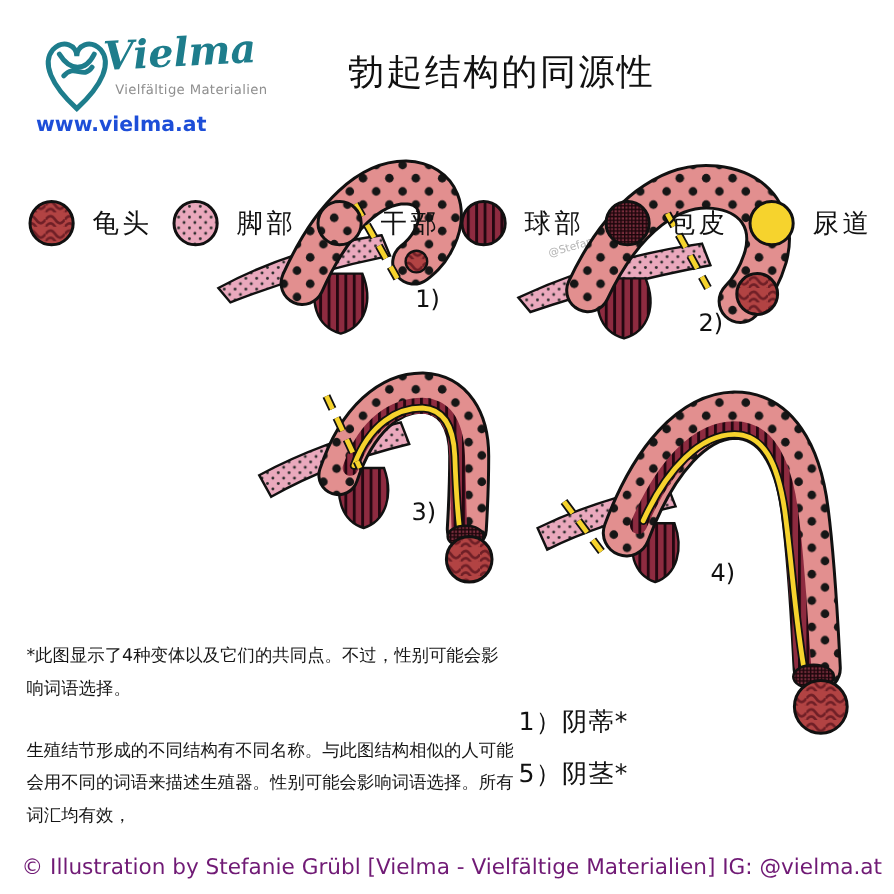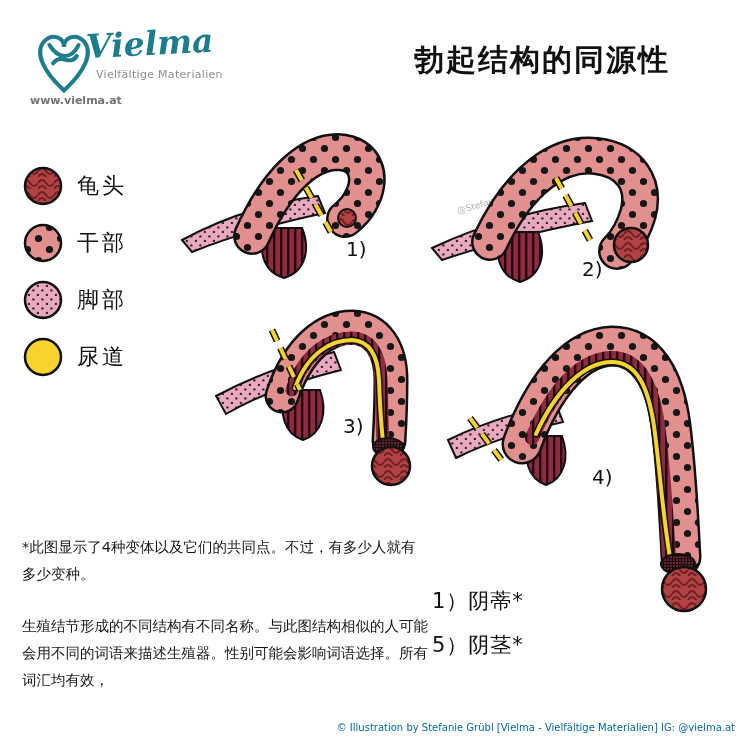--- a/index.html
+++ b/index.html
@@ -3,36 +3,36 @@
 <meta charset="utf-8">
 <style>
   html,body{margin:0;padding:0;background:#fff;}
   .page{position:relative;width:745px;height:745px;background:#ffffff;overflow:hidden;
         font-family:"DejaVu Sans","Liberation Sans",sans-serif;color:#111;}
   .abs{position:absolute;}
   
   .brand-script{left:86px;top:24px;font-family:"DejaVu Serif","Liberation Serif",serif;
       font-style:italic;font-weight:700;font-size:33px;color:#1e7d8c;transform:rotate(-3deg);}
   .brand-tagline{left:96px;top:68px;font-size:11px;color:#8f8f8f;letter-spacing:.3px;text-align:center;}
-  .brand-url{left:30px;top:94px;font-size:11px;font-weight:600;color:#737373;}
+  .brand-url{left:30px;top:94px;font-size:17px;font-weight:600;color:#1d4ed8;}
   
-  .page-title{left:290px;top:40px;width:380px;text-align:right;font-size:30px;
-      font-weight:700;letter-spacing:2px;}
+  .page-title{left:290px;top:40px;width:380px;text-align:left;font-size:30px;
+      font-weight:400;letter-spacing:2px;}
   
-  .legend{left:22px;top:165px;display:flex;flex-direction:column;gap:15px;}
+  .legend{left:22px;top:165px;display:flex;flex-direction:row;gap:15px;}
   .legend-item{display:flex;align-items:center;gap:13px;}
   .legend-label{font-size:22px;letter-spacing:3px;}
   
   .note{left:22px;width:404px;font-size:14.5px;line-height:1.85;color:#161616;}
   .note-1{top:534px;}
   .note-2{top:613px;width:414px;}
   
   .variant-list{left:432px;top:580px;font-size:21px;line-height:2.08;letter-spacing:1px;}
   
-  .credit{right:10px;bottom:12px;font-size:10px;color:#0369a1;}
+  .credit{right:10px;bottom:12px;font-size:18px;color:#701a75;}
   .fig-svg{left:0;top:0;pointer-events:none;}
   svg text{font-family:"DejaVu Sans","Liberation Sans",sans-serif;}
 </style>
 </head>
 <body>
 
 <svg width="0" height="0" style="position:absolute" aria-hidden="true">
   <defs>
     <pattern id="pat-glans" width="16" height="12" patternUnits="userSpaceOnUse">
       <rect width="16" height="12" fill="#b24343"></rect>
@@ -136,43 +136,55 @@
 
     <div class="legend-item">
       <svg width="42" height="42">
         <circle cx="21" cy="21" r="18" fill="url(#pat-glans)" stroke="#111" stroke-width="2.5"></circle>
       </svg>
       <span class="legend-label">龟头</span>
     </div>
 
     <div class="legend-item">
       <svg width="42" height="42">
+        <circle cx="21" cy="21" r="18" fill="url(#pat-crura)" stroke="#111" stroke-width="2.5"></circle>
+      </svg>
+      <span class="legend-label">脚部</span>
+    </div>
+
+    <div class="legend-item">
+      <svg width="42" height="42">
         <circle cx="21" cy="21" r="18" fill="url(#pat-shaft)" stroke="#111" stroke-width="2.5"></circle>
       </svg>
       <span class="legend-label">干部</span>
     </div>
 
     <div class="legend-item">
       <svg width="42" height="42">
-        <circle cx="21" cy="21" r="18" fill="url(#pat-crura)" stroke="#111" stroke-width="2.5"></circle>
+        <circle cx="21" cy="21" r="18" fill="url(#pat-bulb)" stroke="#111" stroke-width="2.5"></circle>
       </svg>
-      <span class="legend-label">脚部</span>
+      <span class="legend-label">球部</span>
     </div>
 
-
+    <div class="legend-item">
+      <svg width="42" height="42">
+        <circle cx="21" cy="21" r="18" fill="url(#pat-foreskin)" stroke="#111" stroke-width="2.5"></circle>
+      </svg>
+      <span class="legend-label">包皮</span>
+    </div>
 
     <div class="legend-item">
       <svg width="42" height="42">
         <circle cx="21" cy="21" r="18" fill="#f6d32d" stroke="#111" stroke-width="2.5"></circle>
       </svg>
       <span class="legend-label">尿道</span>
     </div>
   </div>
 
-  <div class="abs note note-1">*此图显示了4种变体以及它们的共同点。不过，有多少人就有多少变种。</div>
+  <div class="abs note note-1">*此图显示了4种变体以及它们的共同点。不过，性别可能会影响词语选择。</div>
   <div class="abs note note-2">生殖结节形成的不同结构有不同名称。与此图结构相似的人可能会用不同的词语来描述生殖器。性别可能会影响词语选择。所有词汇均有效，</div>
 
   <div class="abs variant-list">
     <div>1）阴蒂*</div>
     <div>5）阴茎*</div>
   </div>
 
   <div class="abs credit">© Illustration by Stefanie Grübl [Vielma - Vielfältige Materialien] IG: @vielma.at</div>
 
 </div>

